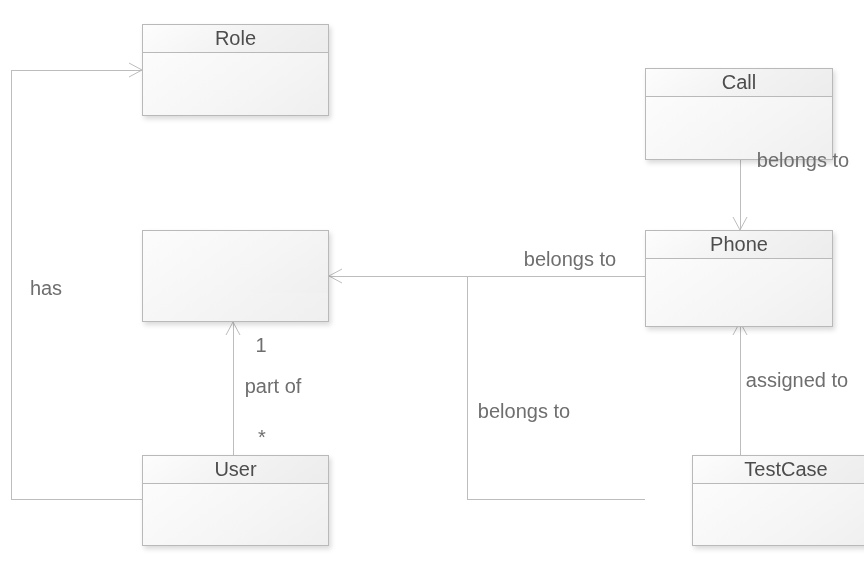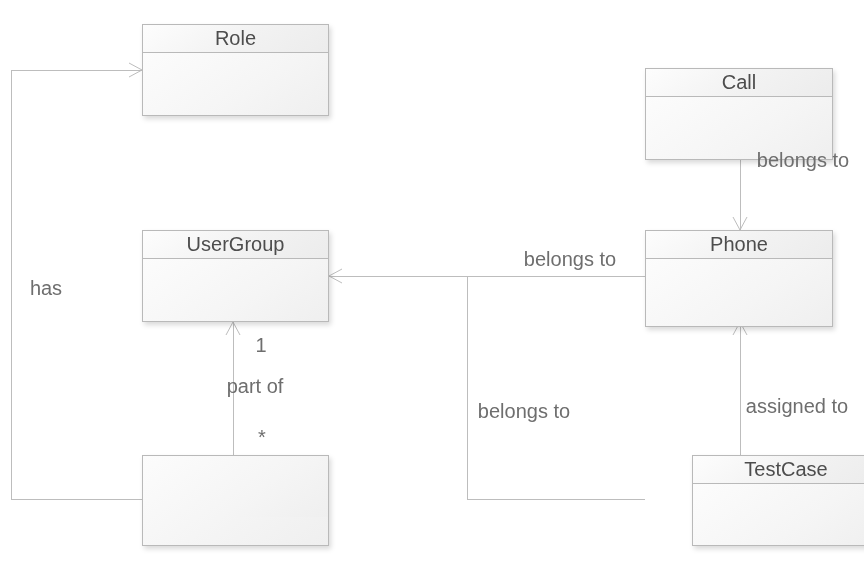--- a/index.html
+++ b/index.html
@@ -90,35 +90,35 @@
 
 <div class="node" style="left: 142px; top: 24px; width: 187px; height: 92px;">
       <div class="node-title">Role</div>
       <div class="node-body"></div>
     </div>
     <div class="node" style="left: 645px; top: 24px; width: 188px; height: 92px; margin-top: 44px;">
       <div class="node-title">Call</div>
       <div class="node-body"></div>
     </div>
     <div class="node" style="left: 142px; top: 230px; width: 187px; height: 92px;">
-      <div class="node-title">UserGroup</div>
       <div class="node-body"></div>
     </div>
     <div class="node" style="left: 645px; top: 230px; width: 188px; height: 97px;">
       <div class="node-title">Phone</div>
       <div class="node-body"></div>
     </div>
     <div class="node" style="left: 142px; top: 455px; width: 187px; height: 91px;">
+      <div class="node-title">User</div>
       <div class="node-body"></div>
     </div>
     <div class="node" style="left: 645px; top: 455px; width: 188px; height: 91px; margin-left: 47px;">
       <div class="node-title">TestCase</div>
       <div class="node-body"></div>
     </div>
     <div class="edge-label" style="left: 46px; top: 288px; text-align: center;">has</div>
     <div class="edge-label" style="left: 803px; top: 160px;">belongs to</div>
     <div class="edge-label" style="left: 570px; top: 259px;">belongs to</div>
     <div class="edge-label" style="left: 261px; top: 345px;">1</div>
-    <div class="edge-label" style="left: 255px; top: 386px;">part of</div>
+    <div class="edge-label" style="left: 273px; top: 386px;">part of</div>
     <div class="edge-label" style="left: 262px; top: 437px;">*</div>
-    <div class="edge-label" style="left: 797px; top: 406px;">assigned to</div>
+    <div class="edge-label" style="left: 797px; top: 380px;">assigned to</div>
     <div class="edge-label" style="left: 524px; top: 411px;">belongs to</div>
   </div>
 
 </body></html>

